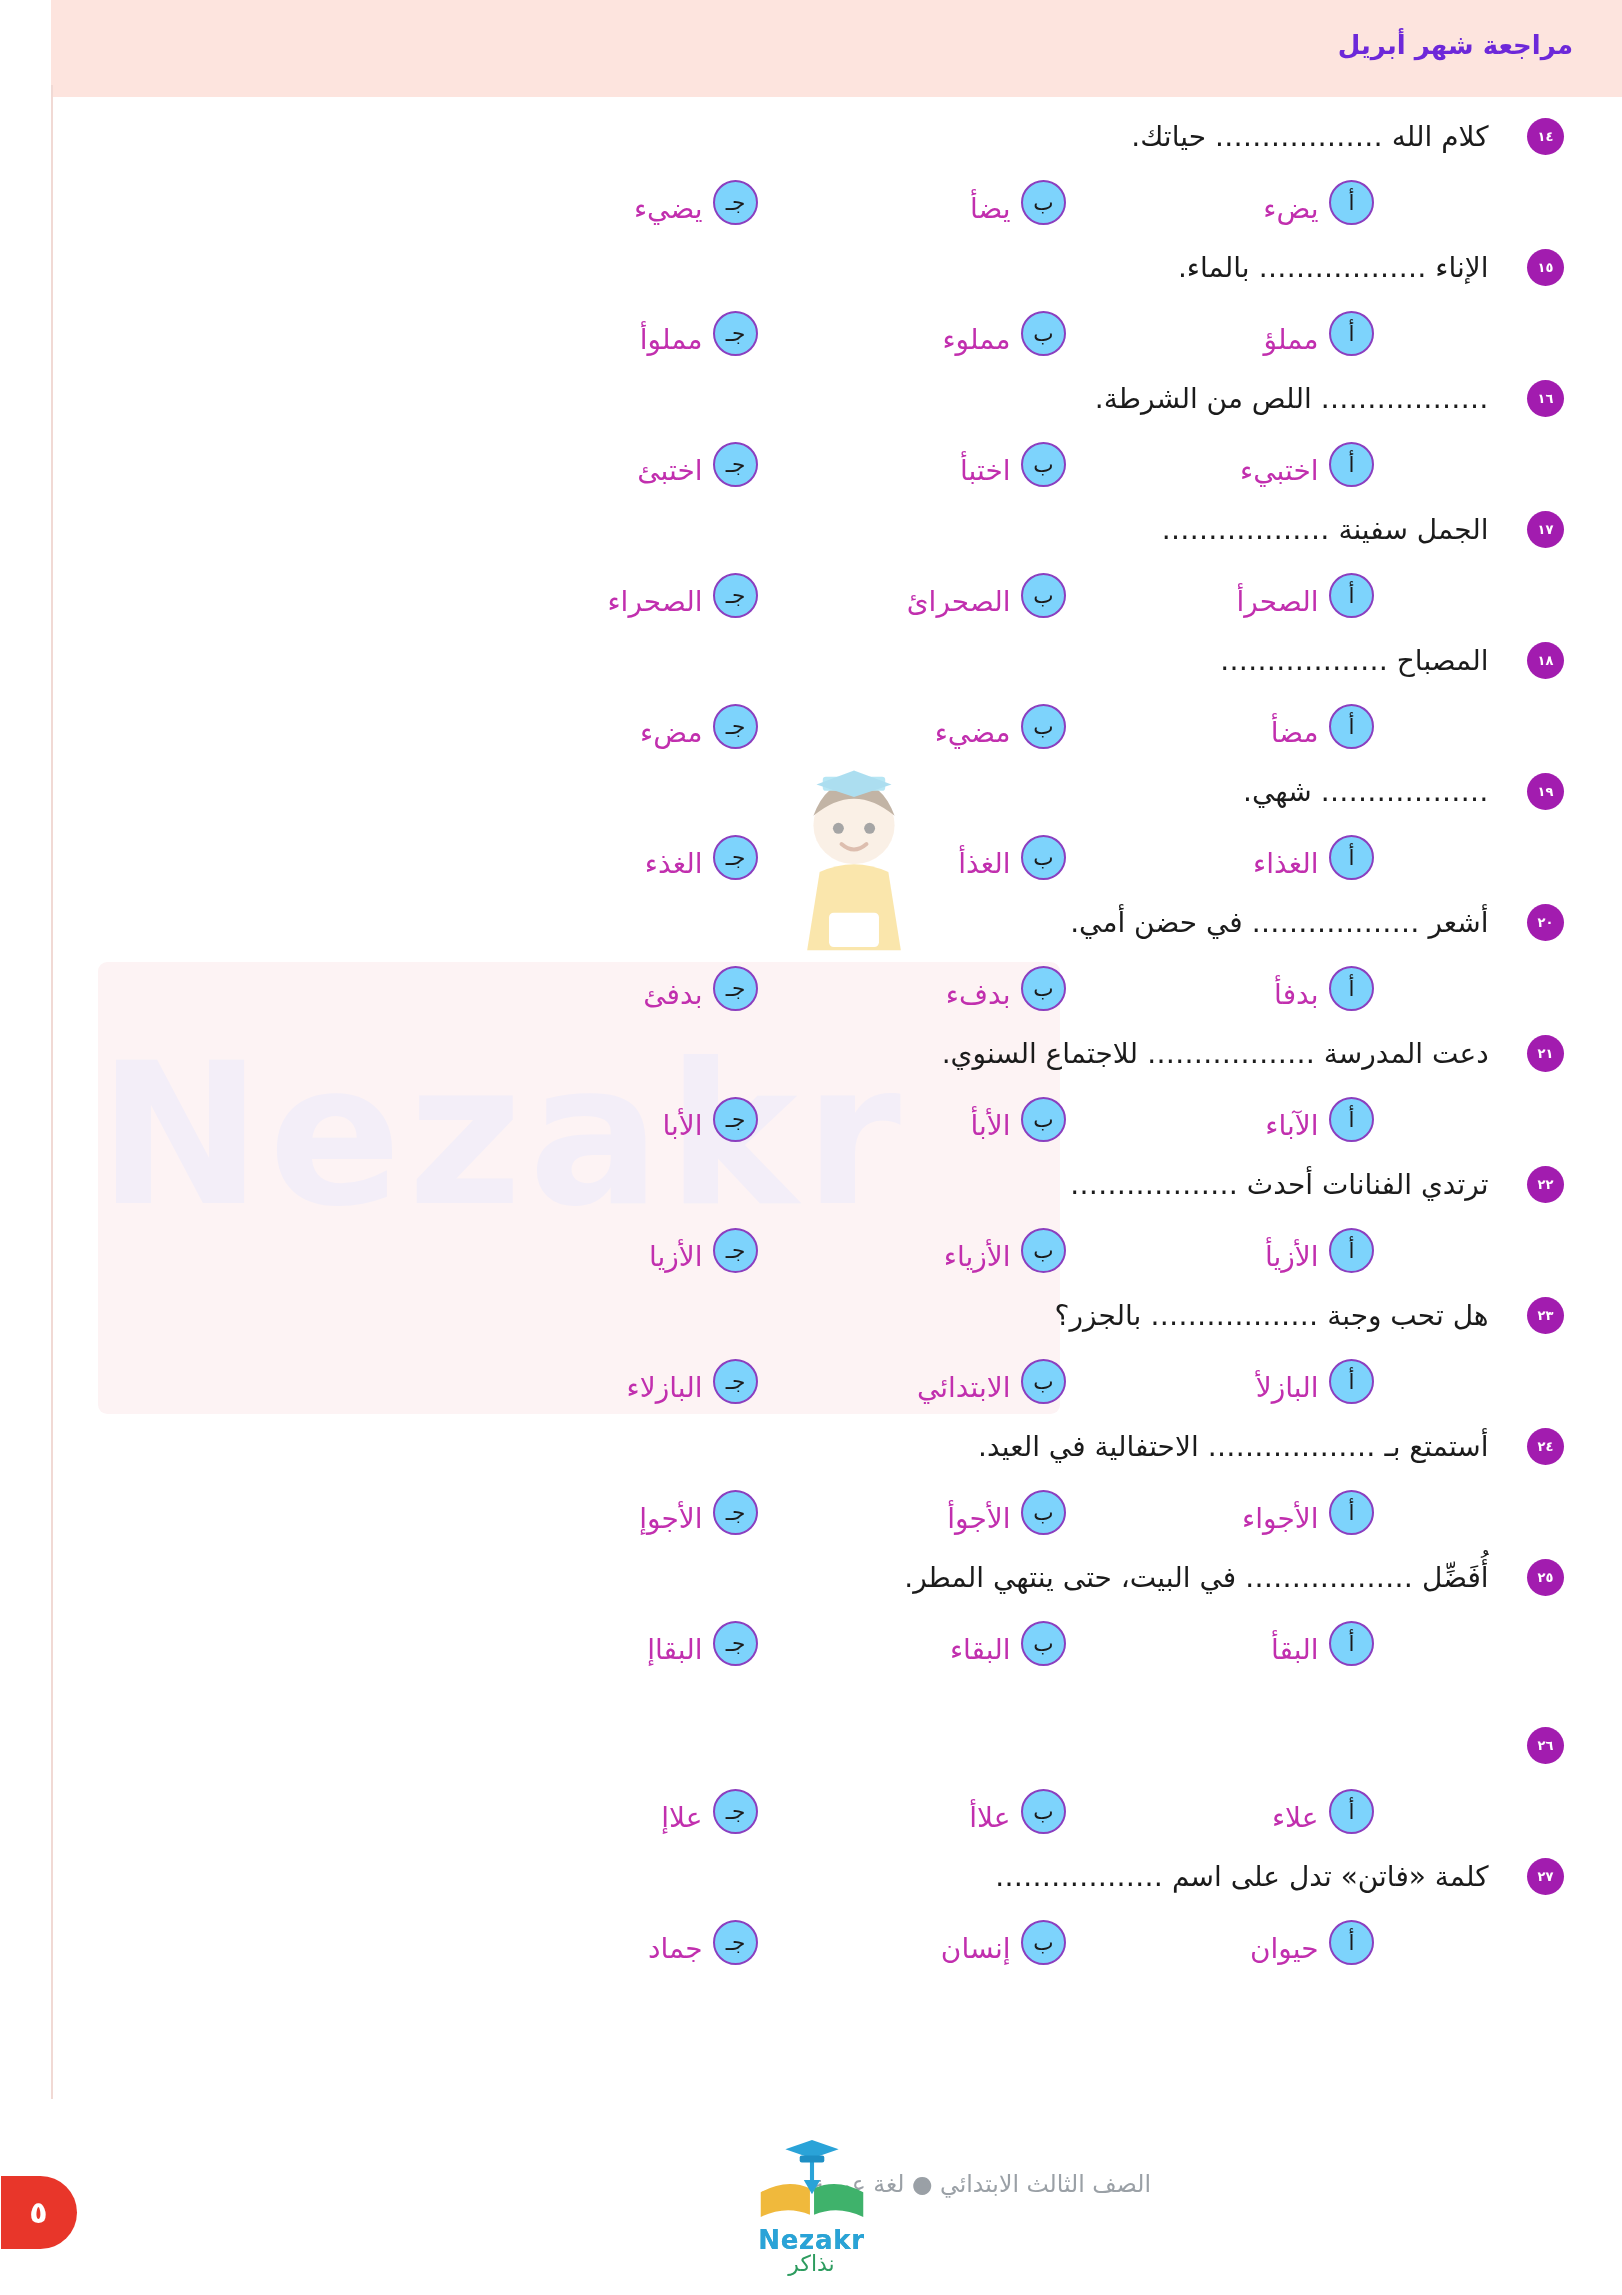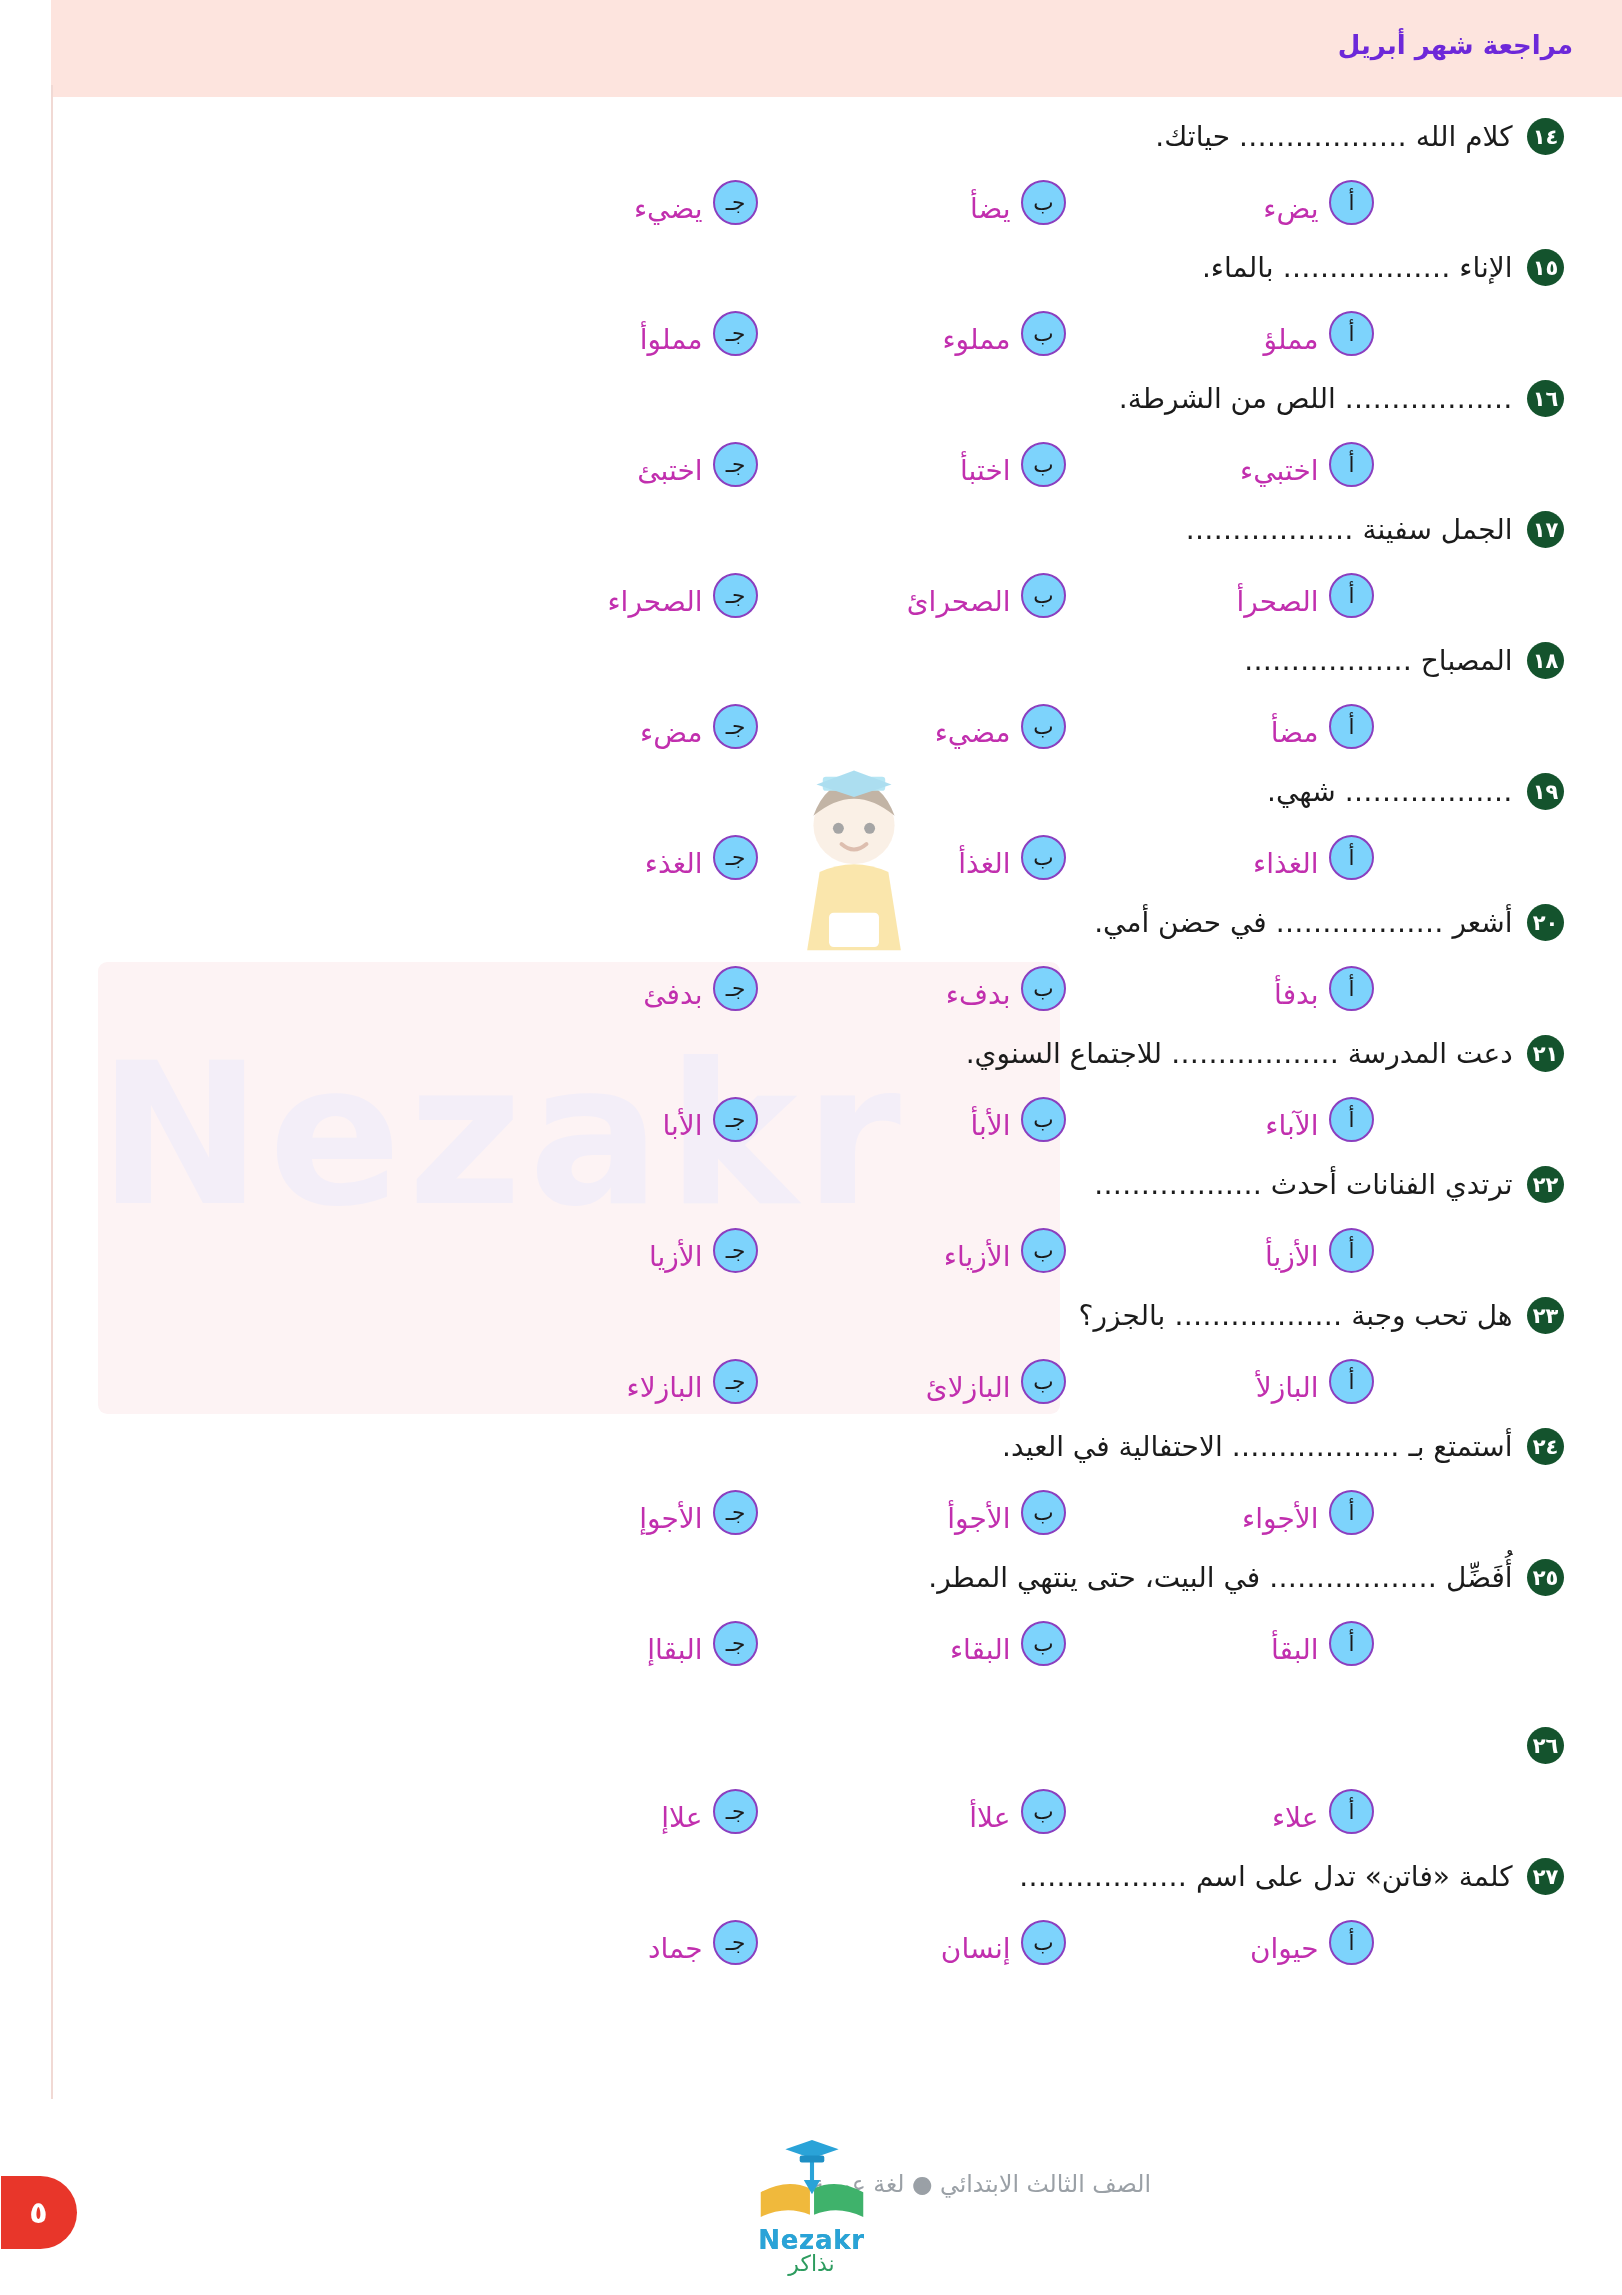--- a/index.html
+++ b/index.html
@@ -137,27 +137,28 @@
     gap: 14.4px;
     padding: 0;
     min-height: 63px;
   }
 
   .q-num {
     flex: 0 0 auto;
     width: 37px;
     height: 37px;
     border-radius: 50%;
-    background: #14532d;
+    background: #a21caf;
     color: #ffffff;
-    font-size: 21px;
+    font-size: 13px;
     display: flex;
     align-items: center;
     justify-content: center;
     font-weight: bold;
+    margin-left: 24px;
   }
 
   .q-text {
     font-size: 28px;
     color: #1b1b1b;
     line-height: 1.5;
     white-space: nowrap;
   }
 
   
@@ -460,21 +461,21 @@
         <div class="q-num">٢٣</div>
         <div class="q-text">هل تحب وجبة ……………… بالجزر؟</div>
       </div>
       <div class="choices">
         <div class="choice">
           <span class="bubble">أ</span>
           <span class="ctext">البازلأ</span>
         </div>
         <div class="choice">
           <span class="bubble">ب</span>
-          <span class="ctext">البازلائ</span>
+          <span class="ctext">الابتدائي</span>
         </div>
         <div class="choice">
           <span class="bubble">جـ</span>
           <span class="ctext">البازلاء</span>
         </div>
       </div>
     </div>
 
     <div class="q">
       <div class="q-line">

